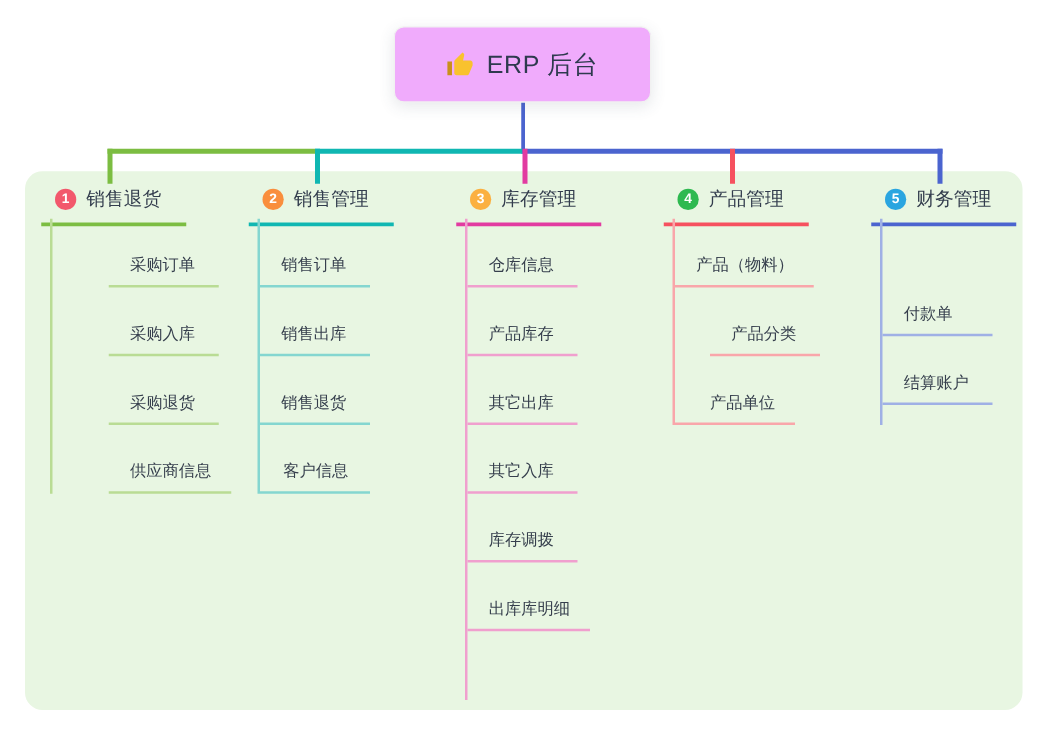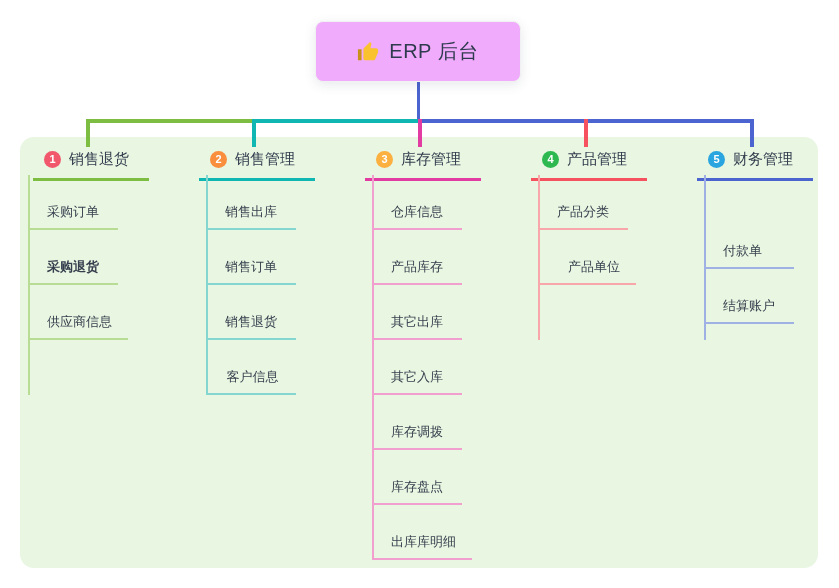--- a/index.html
+++ b/index.html
@@ -115,41 +115,44 @@
       <path fill="#c9901a" d="M1 21h4V9H1v12z"></path>
       <path fill="#f9c22e" d="M23 10c0-1.1-.9-2-2-2h-6.31l.95-4.57.03-.32c0-.41-.17-.79-.44-1.06L14.17 1 7.59 7.59C7.22 7.95 7 8.45 7 9v10c0 1.1.9 2 2 2h9c.83 0 1.54-.5 1.84-1.22l3.02-7.05c.09-.23.14-.47.14-.73v-2z"></path>
     </svg>
     <span class="root-title">ERP 后台</span>
   </div>
   <div id="branches">
       <div class="branch-header" style="left: 33px; border-bottom-color: rgb(124, 189, 66);">
         <span class="badge" style="background: rgb(242, 88, 108);">1</span>
         <span class="branch-label">销售退货</span>
       </div>
-      <div class="children" style="left: 28px; border-left-color: rgb(185, 220, 148); height: 220px;">
+      <div class="children" style="left: 40px; border-left-color: rgb(185, 220, 148); height: 220px; padding-left: 45px;">
         <div class="child" style="border-bottom-color: rgb(185, 220, 148);">
           <span>采购订单</span>
         </div>
-        <div class="child" style="border-bottom-color: rgb(185, 220, 148); font-weight: bold;">
+        <div class="child" style="border-bottom-color: rgb(185, 220, 148);">
+          <span>采购入库</span>
+        </div>
+        <div class="child" style="border-bottom-color: rgb(185, 220, 148);">
           <span>采购退货</span>
         </div>
         <div class="child" style="border-bottom-color: rgb(185, 220, 148);">
           <span>供应商信息</span>
         </div>
       </div>
       <div class="branch-header" style="left: 199px; border-bottom-color: rgb(16, 183, 178);">
         <span class="badge" style="background: rgb(249, 142, 61);">2</span>
         <span class="branch-label">销售管理</span>
       </div>
       <div class="children" style="left: 206px; border-left-color: rgb(132, 214, 208); height: 220px;">
         <div class="child" style="border-bottom-color: rgb(132, 214, 208);">
+          <span>销售订单</span>
+        </div>
+        <div class="child" style="border-bottom-color: rgb(132, 214, 208);">
           <span>销售出库</span>
-        </div>
-        <div class="child" style="border-bottom-color: rgb(132, 214, 208);">
-          <span>销售订单</span>
         </div>
         <div class="child" style="border-bottom-color: rgb(132, 214, 208);">
           <span>销售退货</span>
         </div>
         <div class="child" style="border-bottom-color: rgb(132, 214, 208); justify-content: center;">
           <span>客户信息</span>
         </div>
       </div>
       <div class="branch-header" style="left: 365px; border-bottom-color: rgb(226, 59, 161);">
         <span class="badge" style="background: rgb(251, 176, 64);">3</span>
@@ -165,32 +168,32 @@
         <div class="child" style="border-bottom-color: rgb(240, 159, 206);">
           <span>其它出库</span>
         </div>
         <div class="child" style="border-bottom-color: rgb(240, 159, 206);">
           <span>其它入库</span>
         </div>
         <div class="child" style="border-bottom-color: rgb(240, 159, 206);">
           <span>库存调拨</span>
         </div>
         <div class="child" style="border-bottom-color: rgb(240, 159, 206);">
-          <span>库存盘点</span>
-        </div>
-        <div class="child" style="border-bottom-color: rgb(240, 159, 206);">
           <span>出库库明细</span>
         </div>
       </div>
       <div class="branch-header" style="left: 531px; border-bottom-color: rgb(246, 81, 95);">
         <span class="badge" style="background: rgb(46, 185, 80);">4</span>
         <span class="branch-label">产品管理</span>
       </div>
       <div class="children" style="left: 538px; border-left-color: rgb(249, 166, 170); height: 165px;">
         <div class="child" style="border-bottom-color: rgb(249, 166, 170);">
+          <span>产品（物料）</span>
+        </div>
+        <div class="child" style="border-bottom-color: rgb(249, 166, 170); margin-left: 28px;">
           <span>产品分类</span>
         </div>
         <div class="child" style="border-bottom-color: rgb(249, 166, 170); padding-left: 28px;">
           <span>产品单位</span>
         </div>
       </div>
       <div class="branch-header" style="left: 697px; border-bottom-color: rgb(75, 100, 207);">
         <span class="badge" style="background: rgb(42, 165, 224);">5</span>
         <span class="branch-label">财务管理</span>
       </div>

